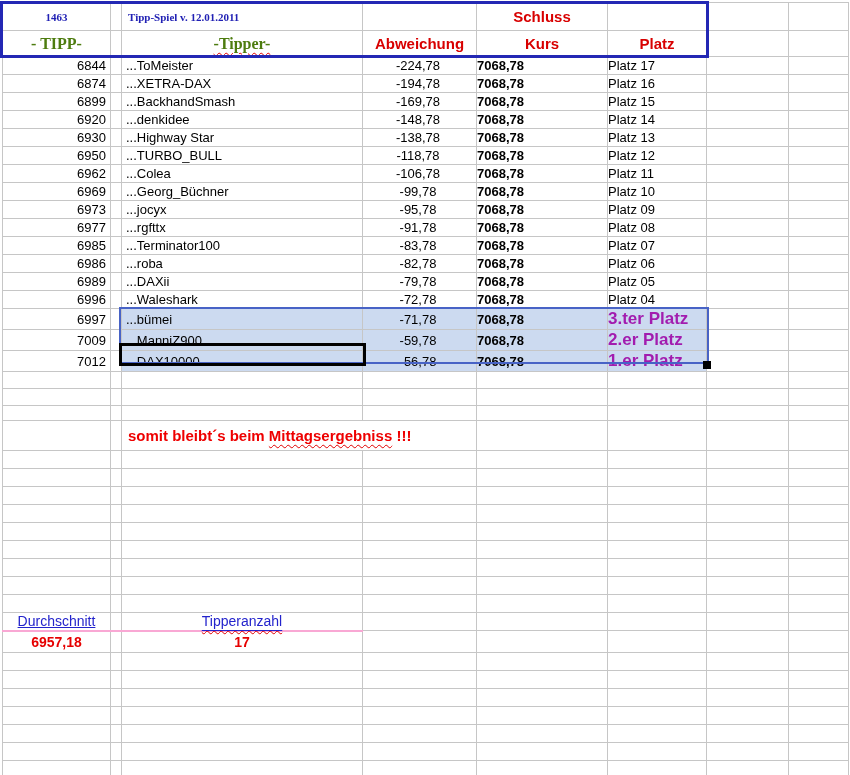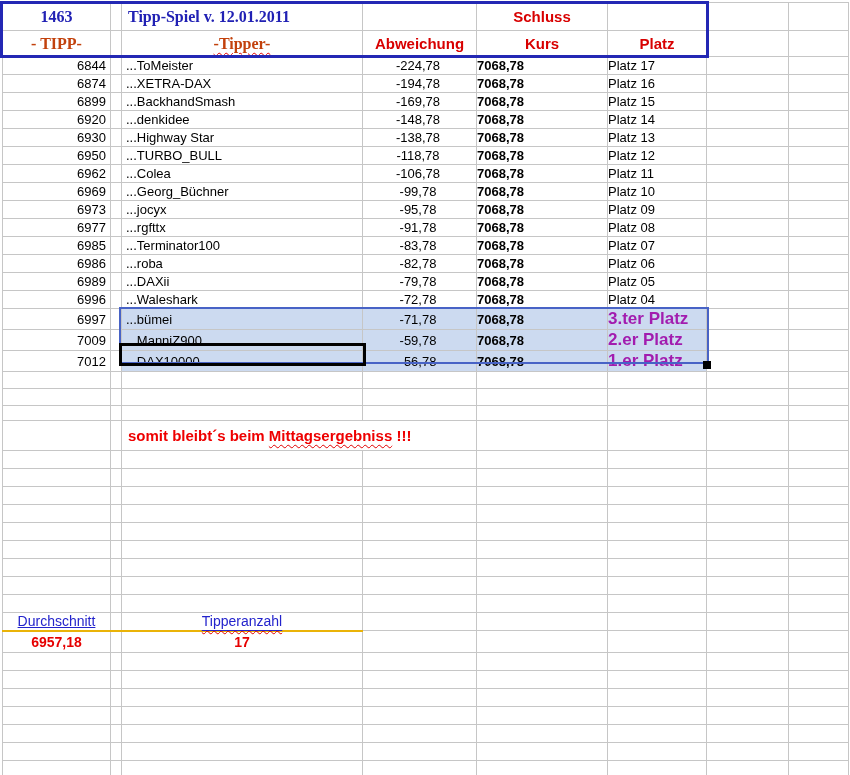--- a/index.html
+++ b/index.html
@@ -18,44 +18,44 @@
   tr.h2{height:26px}
   tr.d{height:18px}
   tr.e17{height:17px}
   tr.e15{height:15px}
   tr.note-row{height:30px}
   tr.e18{height:18px}
   tr.lab{height:18px}
   tr.val{height:22px}
 
   
-  .serifnavy{font-family:"Liberation Serif",serif;font-weight:bold;font-size:16px;color:#2121b4;text-align:center;}
+  .serifnavy{font-family:"Liberation Serif",serif;font-weight:bold;font-size:11px;color:#2121b4;text-align:center;}
   .title-cell{text-align:left;padding-left:6px;}
-  .serifred{font-family:"Liberation Serif",serif;font-weight:bold;font-size:16px;color:#c2410c;text-align:center;}
+  .serifred{font-family:"Liberation Serif",serif;font-weight:bold;font-size:16px;color:#4d7c0f;text-align:center;}
   .sansred{font-weight:bold;font-size:15px;color:#d80000;text-align:center;}
 
   
   .num{text-align:right;padding-right:4px;padding-left:20px;}
   .name{text-align:left;padding-left:4px;}
   .abw{text-align:center;padding-right:3px;}
   .kurs{text-align:left;padding-right:5px;font-weight:bold;}
   .platz{text-align:left;}
   .hl{background:#ccdaf0;}
   .grn{color:#a21caf;font-weight:bold;font-size:17px;}
 
   
   .note{text-align:left;padding-left:6px;font-weight:bold;font-size:15px;color:#ee0000;}
 
   
   .sum-label{color:#2323cc;font-size:14px;text-align:center;}
   .u-blue{text-decoration:underline;}
   .wavy-red{text-decoration:underline wavy #e00000;text-decoration-thickness:1px;text-underline-offset:4px;margin-top:24px;}
   .wavy-red3{text-decoration:underline wavy #e00000;text-decoration-thickness:1px;text-underline-offset:3px;}
   .sum-value{color:#e60000;font-weight:bold;font-size:14px;text-align:center;margin-left:12px;}
-  .thickb{border-bottom:2px solid #eab308;}
+  .thickb{border-bottom:2px solid #f9a8d4;}
 
   
   .header-box{
     position:absolute;left:0px;top:1px;width:709px;height:57px;
     border:3px solid #2328b4;box-sizing:border-box;pointer-events:none;
   }
   .range-box{
     position:absolute;left:119px;top:307px;width:590px;height:57px;
     border:2px solid #4863c6;box-sizing:border-box;pointer-events:none;
   }

